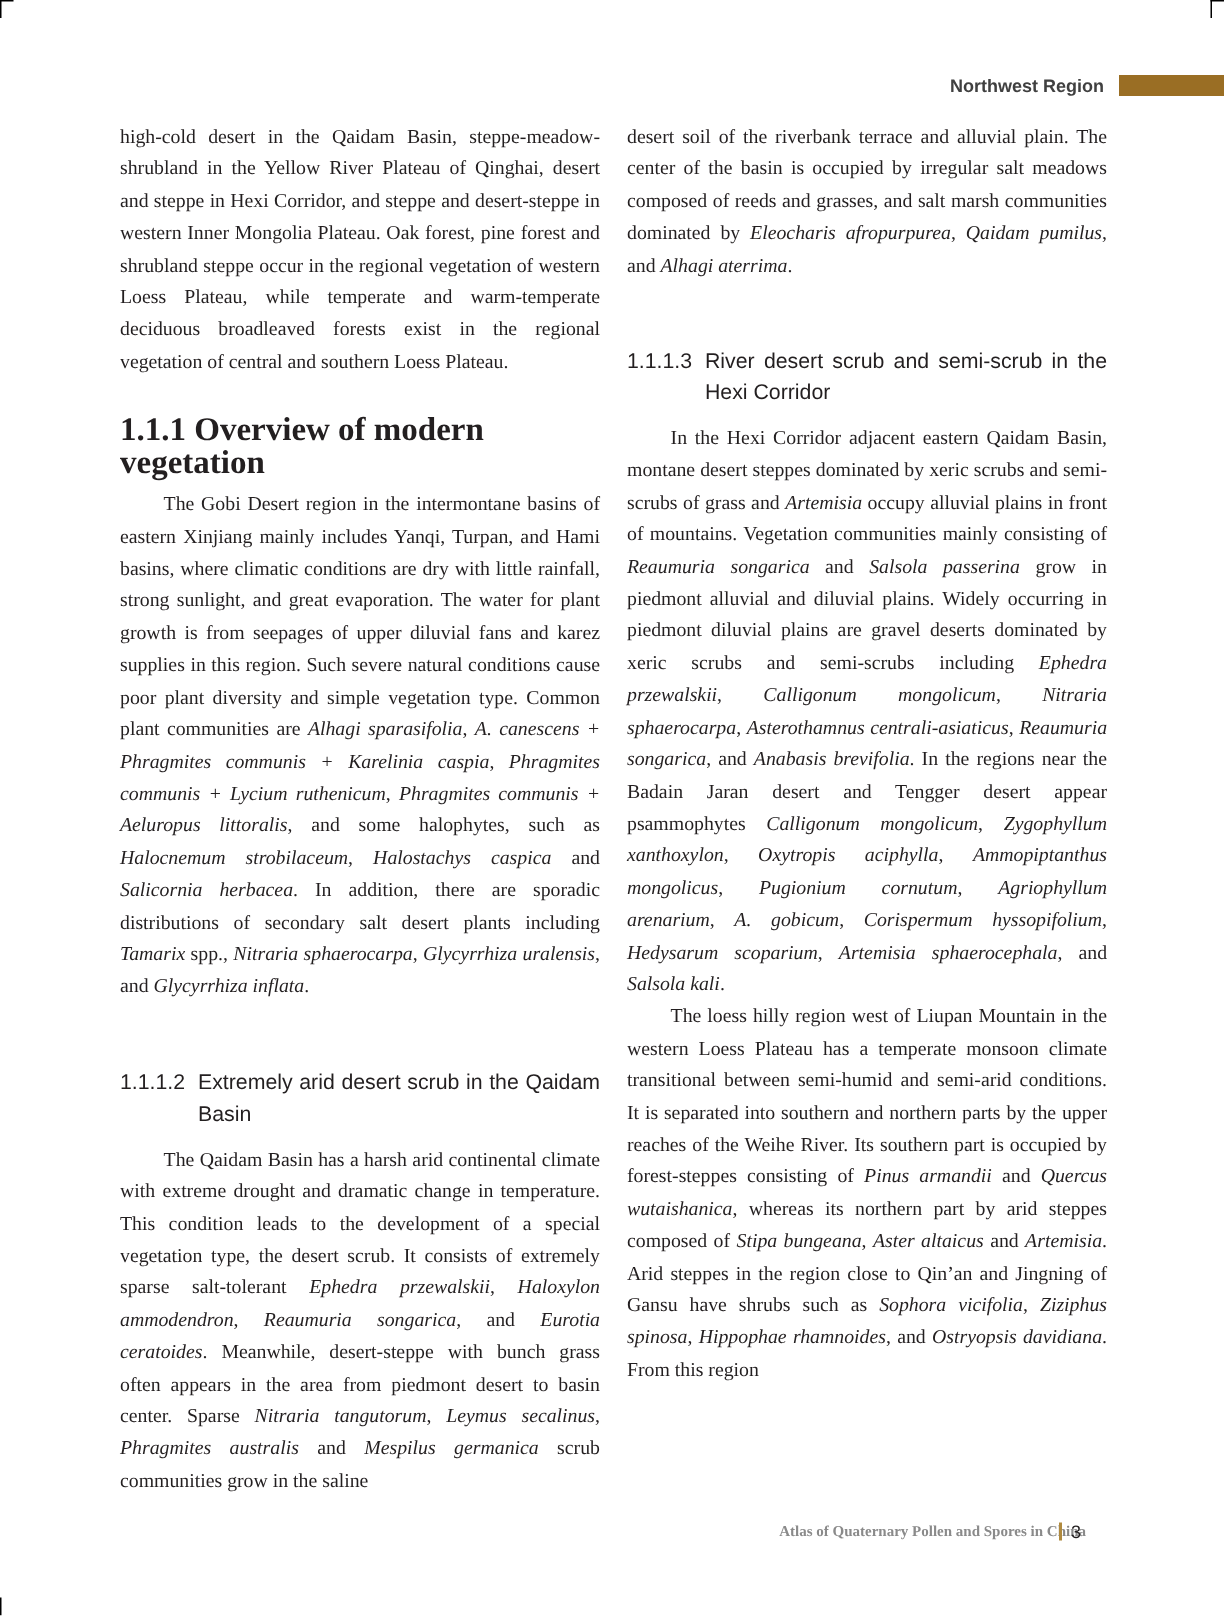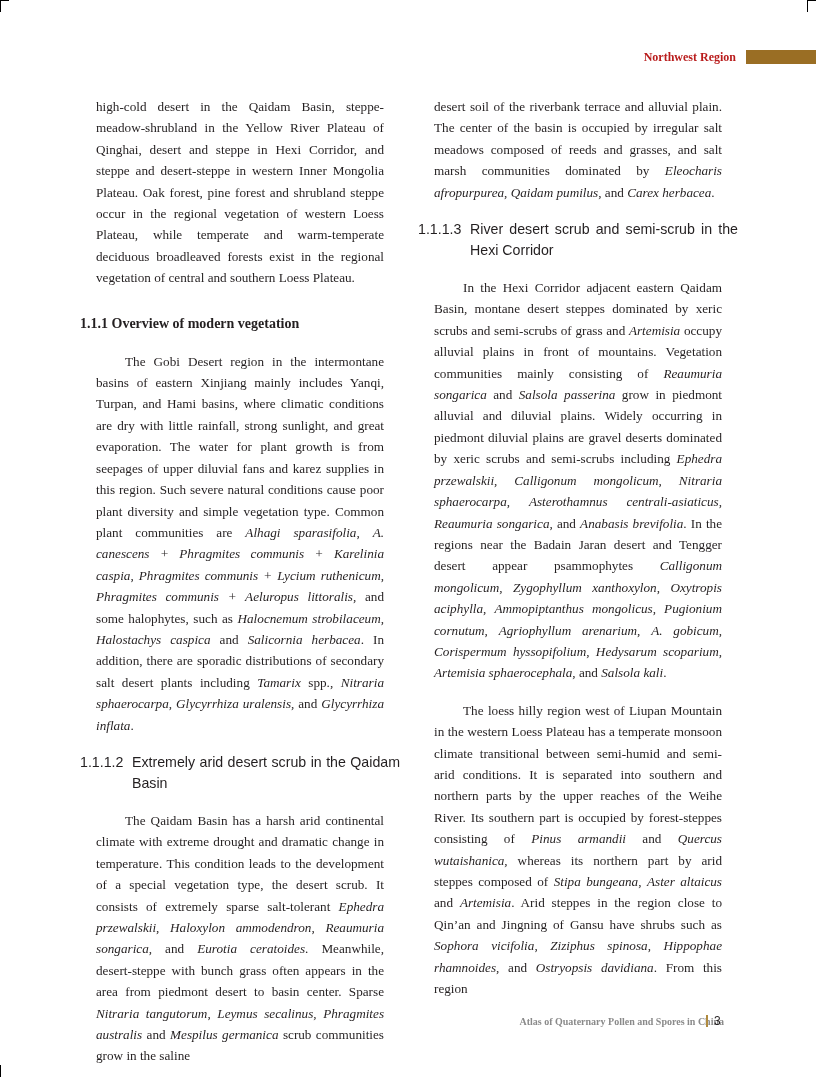--- a/index.html
+++ b/index.html
@@ -1,29 +1,29 @@
 <!DOCTYPE html>
 <html><head>
 <meta charset="utf-8">
 <style>
   html, body { margin: 0; padding: 0; background: #ffffff; }
   body { width: 816px; height: 1077px; position: relative; overflow: hidden; color: #231f20; }
   .crop { position: absolute; background: #000; }
-  .header-label { position: absolute; right: 80px; top: 50px; font-family: Liberation Serif, serif; font-weight: bold; font-size: 12px; color: #b91c1c; }
+  .header-label { position: absolute; right: 80px; top: 50px; font-family: Liberation Sans, sans-serif; font-weight: bold; font-size: 12px; color: #404040; }
   .header-bar { position: absolute; left: 746px; top: 50px; width: 70px; height: 14px; background: #9a6e24; }
   .col { position: absolute; top: 80px; width: 320px; font-family: "Liberation Serif", serif; font-size: 13.2px; line-height: 21.4px; text-align: justify; }
   .col-left { left: 80px; }
   .col-right { left: 418px; }
-  .col p { margin: 16px; }
+  .col p { margin: 0; }
   .indent { text-indent: 2.2em; }
-  .h2 { font-family: "Liberation Serif", serif; font-weight: bold; font-size: 14px; margin: 24px 0 6px 0 !important; line-height: 22px; text-align: left; }
+  .h2 { font-family: "Liberation Serif", serif; font-weight: bold; font-size: 22px; margin: 24px 0 6px 0 !important; line-height: 22px; text-align: left; }
   .h3 { font-family: "Liberation Sans", sans-serif; font-size: 14.2px; line-height: 21px; margin: 0 0 8px 0 !important; padding-left: 52px; text-indent: -52px; text-align: justify; }
   .h3.first { margin-top: 0 !important; }
   .h3.spaced { margin-top: 12px !important; }
-  .h3 .num { display: inline-block; width: 52px; text-indent: 0; }
+  .h3 .num { display: inline-block; width: 52px; text-indent: 0; margin-top: 32px; }
   i { }
   .footer { position: absolute; top: 1016px; right: 92px; font-family: "Liberation Serif", serif; font-weight: bold; font-size: 10px; color: #8a8a8a; }
   .footer-sep { position: absolute; top: 1015px; left: 706px; width: 2px; height: 12px; background: #b08a3e; }
   .page-num { position: absolute; top: 1014px; left: 714px; font-family: "Liberation Sans", sans-serif; font-size: 12px; color: #231f20; }
 </style>
 </head>
 <body>
 
 <div class="crop" style="left:0;top:0;width:9px;height:1px;"></div>
 <div class="crop" style="left:0;top:0;width:1px;height:12px;"></div>
@@ -36,21 +36,21 @@
 
 <div class="col col-left">
   <p>high-cold desert in the Qaidam Basin, steppe-meadow-shrubland in the Yellow River Plateau of Qinghai, desert and steppe in Hexi Corridor, and steppe and desert-steppe in western Inner Mongolia Plateau. Oak forest, pine forest and shrubland steppe occur in the regional vegetation of western Loess Plateau, while temperate and warm-temperate deciduous broadleaved forests exist in the regional vegetation of central and southern Loess Plateau.</p>
   <p class="h2">1.1.1  Overview of modern vegetation</p>
   <p class="indent rich">The Gobi Desert region in the intermontane basins of eastern Xinjiang mainly includes Yanqi, Turpan, and Hami basins, where climatic conditions are dry with little rainfall, strong sunlight, and great evaporation. The water for plant growth is from seepages of upper diluvial fans and karez supplies in this region. Such severe natural conditions cause poor plant diversity and simple vegetation type. Common plant communities are <i>Alhagi sparasifolia</i>, <i>A. canescens + Phragmites communis + Karelinia caspia</i>, <i>Phragmites communis + Lycium ruthenicum</i>, <i>Phragmites communis + Aeluropus littoralis</i>, and some halophytes, such as <i>Halocnemum strobilaceum</i>, <i>Halostachys caspica</i> and <i>Salicornia herbacea</i>. In addition, there are sporadic distributions of secondary salt desert plants including <i>Tamarix</i> spp., <i>Nitraria sphaerocarpa</i>, <i>Glycyrrhiza uralensis</i>, and <i>Glycyrrhiza inflata</i>.</p>
   <p class="h3 spaced"><span class="num">1.1.1.2</span><span>Extremely arid desert scrub in the Qaidam Basin</span></p>
   <p class="indent rich">The Qaidam Basin has a harsh arid continental climate with extreme drought and dramatic change in temperature. This condition leads to the development of a special vegetation type, the desert scrub. It consists of extremely sparse salt-tolerant <i>Ephedra przewalskii</i>, <i>Haloxylon ammodendron</i>, <i>Reaumuria songarica</i>, and <i>Eurotia ceratoides</i>. Meanwhile, desert-steppe with bunch grass often appears in the area from piedmont desert to basin center. Sparse <i>Nitraria tangutorum</i>, <i>Leymus secalinus</i>, <i>Phragmites australis</i> and <i>Mespilus germanica</i> scrub communities grow in the saline</p>
 </div>
 
 <div class="col col-right">
-  <p class="rich">desert soil of the riverbank terrace and alluvial plain. The center of the basin is occupied by irregular salt meadows composed of reeds and grasses, and salt marsh communities dominated by <i>Eleocharis afropurpurea</i>, <i>Qaidam pumilus</i>, and <i>Carex herbacea</i>.</p>
+  <p class="rich">desert soil of the riverbank terrace and alluvial plain. The center of the basin is occupied by irregular salt meadows composed of reeds and grasses, and salt marsh communities dominated by <i>Eleocharis afropurpurea</i>, <i>Qaidam pumilus</i>, and <i>Alhagi aterrima</i>.</p>
   <p class="h3 spaced"><span class="num">1.1.1.3</span><span>River desert scrub and semi-scrub in the Hexi Corridor</span></p>
   <p class="indent rich">In the Hexi Corridor adjacent eastern Qaidam Basin, montane desert steppes dominated by xeric scrubs and semi-scrubs of grass and <i>Artemisia</i> occupy alluvial plains in front of mountains. Vegetation communities mainly consisting of <i>Reaumuria songarica</i> and <i>Salsola passerina</i> grow in piedmont alluvial and diluvial plains. Widely occurring in piedmont diluvial plains are gravel deserts dominated by xeric scrubs and semi-scrubs including <i>Ephedra przewalskii</i>, <i>Calligonum mongolicum</i>, <i>Nitraria sphaerocarpa</i>, <i>Asterothamnus centrali-asiaticus</i>, <i>Reaumuria songarica</i>, and <i>Anabasis brevifolia</i>. In the regions near the Badain Jaran desert and Tengger desert appear psammophytes <i>Calligonum mongolicum</i>, <i>Zygophyllum xanthoxylon</i>, <i>Oxytropis aciphylla</i>, <i>Ammopiptanthus mongolicus</i>, <i>Pugionium cornutum</i>, <i>Agriophyllum arenarium</i>, <i>A. gobicum</i>, <i>Corispermum hyssopifolium</i>, <i>Hedysarum scoparium</i>, <i>Artemisia sphaerocephala</i>, and <i>Salsola kali</i>.</p>
   <p class="indent rich">The loess hilly region west of Liupan Mountain in the western Loess Plateau has a temperate monsoon climate transitional between semi-humid and semi-arid conditions. It is separated into southern and northern parts by the upper reaches of the Weihe River. Its southern part is occupied by forest-steppes consisting of <i>Pinus armandii</i> and <i>Quercus wutaishanica</i>, whereas its northern part by arid steppes composed of <i>Stipa bungeana</i>, <i>Aster altaicus</i> and <i>Artemisia</i>. Arid steppes in the region close to Qin’an and Jingning of Gansu have shrubs such as <i>Sophora vicifolia</i>, <i>Ziziphus spinosa</i>, <i>Hippophae rhamnoides</i>, and <i>Ostryopsis davidiana</i>. From this region</p>
 </div>
 
 <div class="footer">Atlas of Quaternary Pollen and Spores in China</div>
 <div class="footer-sep"></div>
 <div class="page-num">3</div>
 
 </body></html>

